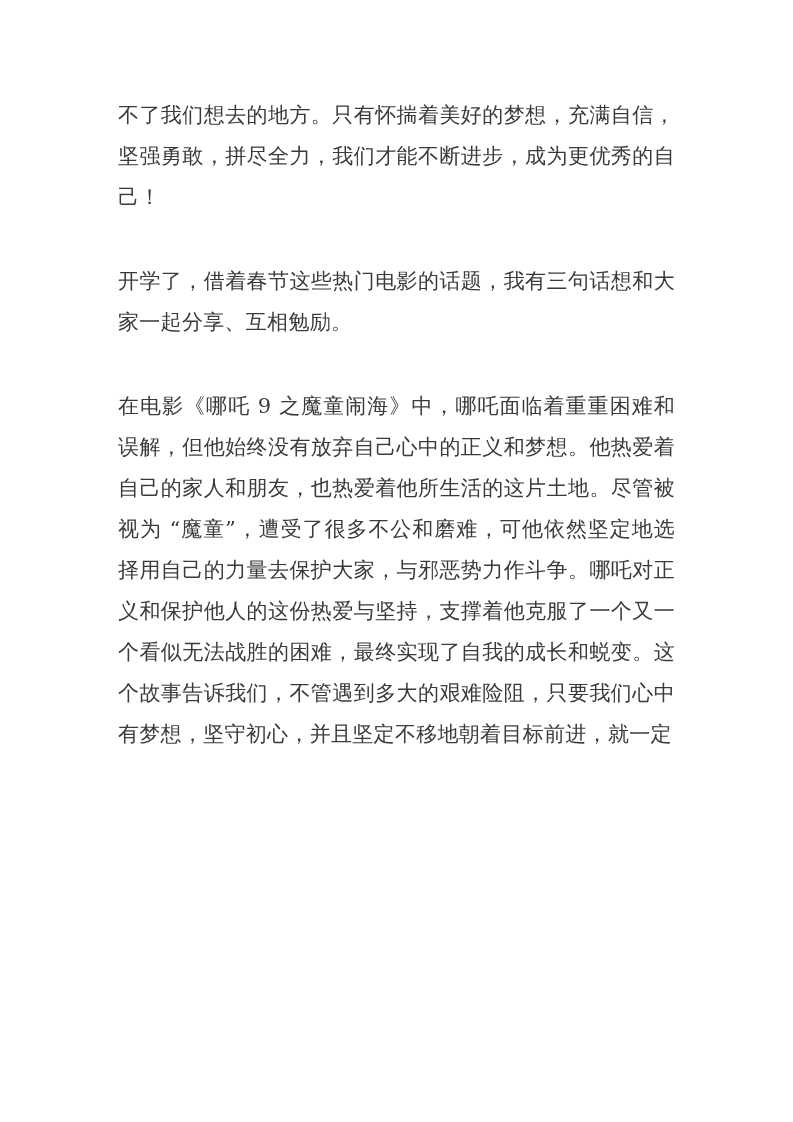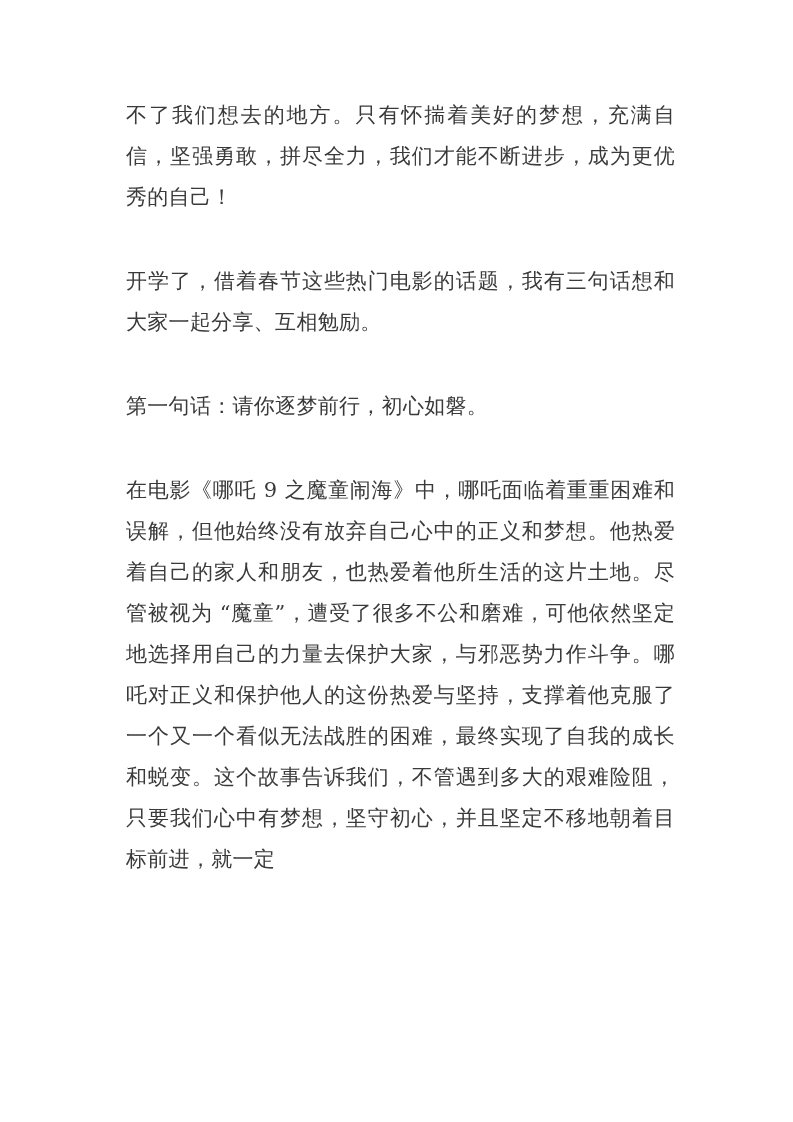--- a/index.html
+++ b/index.html
@@ -18,36 +18,35 @@
     overflow: hidden;
     font-family: "DejaVu Serif", "Liberation Serif", serif;
   }
   .content {
     position: absolute;
     top: 95px;
     left: 118px;
     width: 557px;
   }
   .para {
-    margin: 0 0 43px 8px;
+    margin: 0 0 43px 0;
     font-size: 21px;
     line-height: 41px;
     color: #3a3a3a;
     text-align: justify;
     text-justify: inter-ideograph;
     letter-spacing: 0.3px;
     word-break: break-all;
   }
   .para:last-child {
     margin-bottom: 0;
   }
 </style>
 </head>
 <body>
 
 <div class="page">
   <div class="content">
     <p class="para">不了我们想去的地方。只有怀揣着美好的梦想，充满自信，坚强勇敢，拼尽全力，我们才能不断进步，成为更优秀的自己！</p>
     <p class="para">开学了，借着春节这些热门电影的话题，我有三句话想和大家一起分享、互相勉励。</p>
-    <p class="para">第一句话：请你逐梦前行，初心如磐。</p>
     <p class="para">在电影《哪吒 9 之魔童闹海》中，哪吒面临着重重困难和误解，但他始终没有放弃自己心中的正义和梦想。他热爱着自己的家人和朋友，也热爱着他所生活的这片土地。尽管被视为 “魔童”，遭受了很多不公和磨难，可他依然坚定地选择用自己的力量去保护大家，与邪恶势力作斗争。哪吒对正义和保护他人的这份热爱与坚持，支撑着他克服了一个又一个看似无法战胜的困难，最终实现了自我的成长和蜕变。这个故事告诉我们，不管遇到多大的艰难险阻，只要我们心中有梦想，坚守初心，并且坚定不移地朝着目标前进，就一定</p>
   </div>
 </div>
 
 </body></html>

